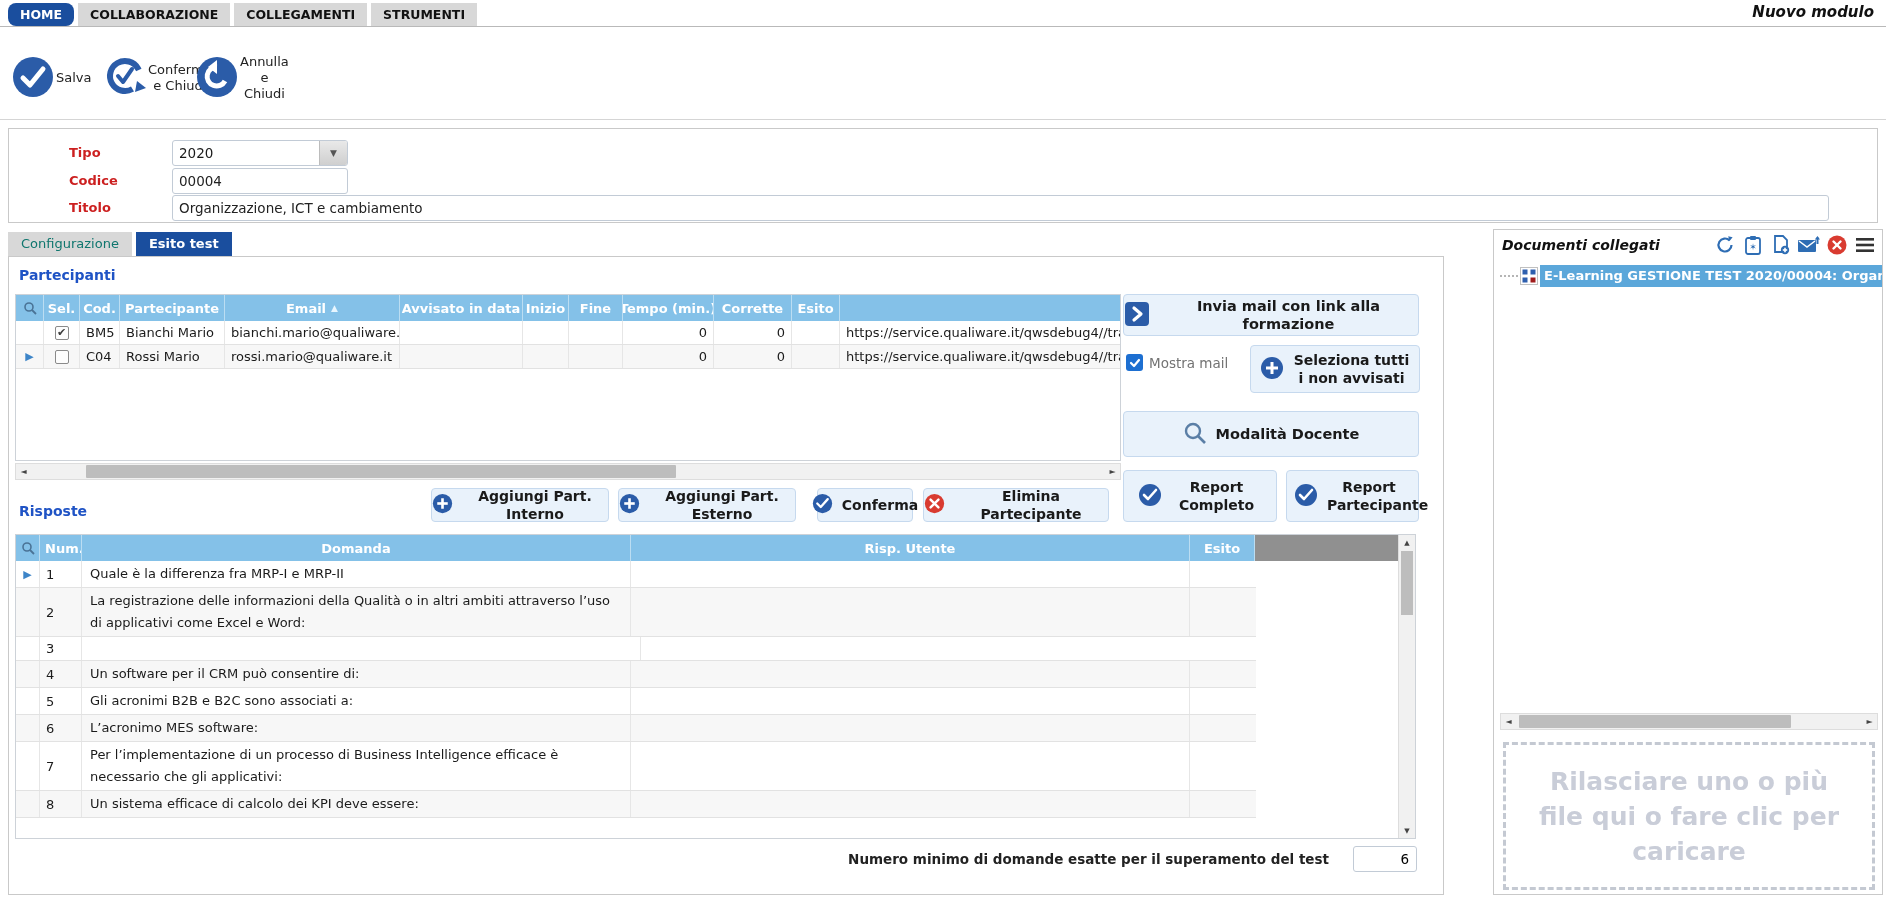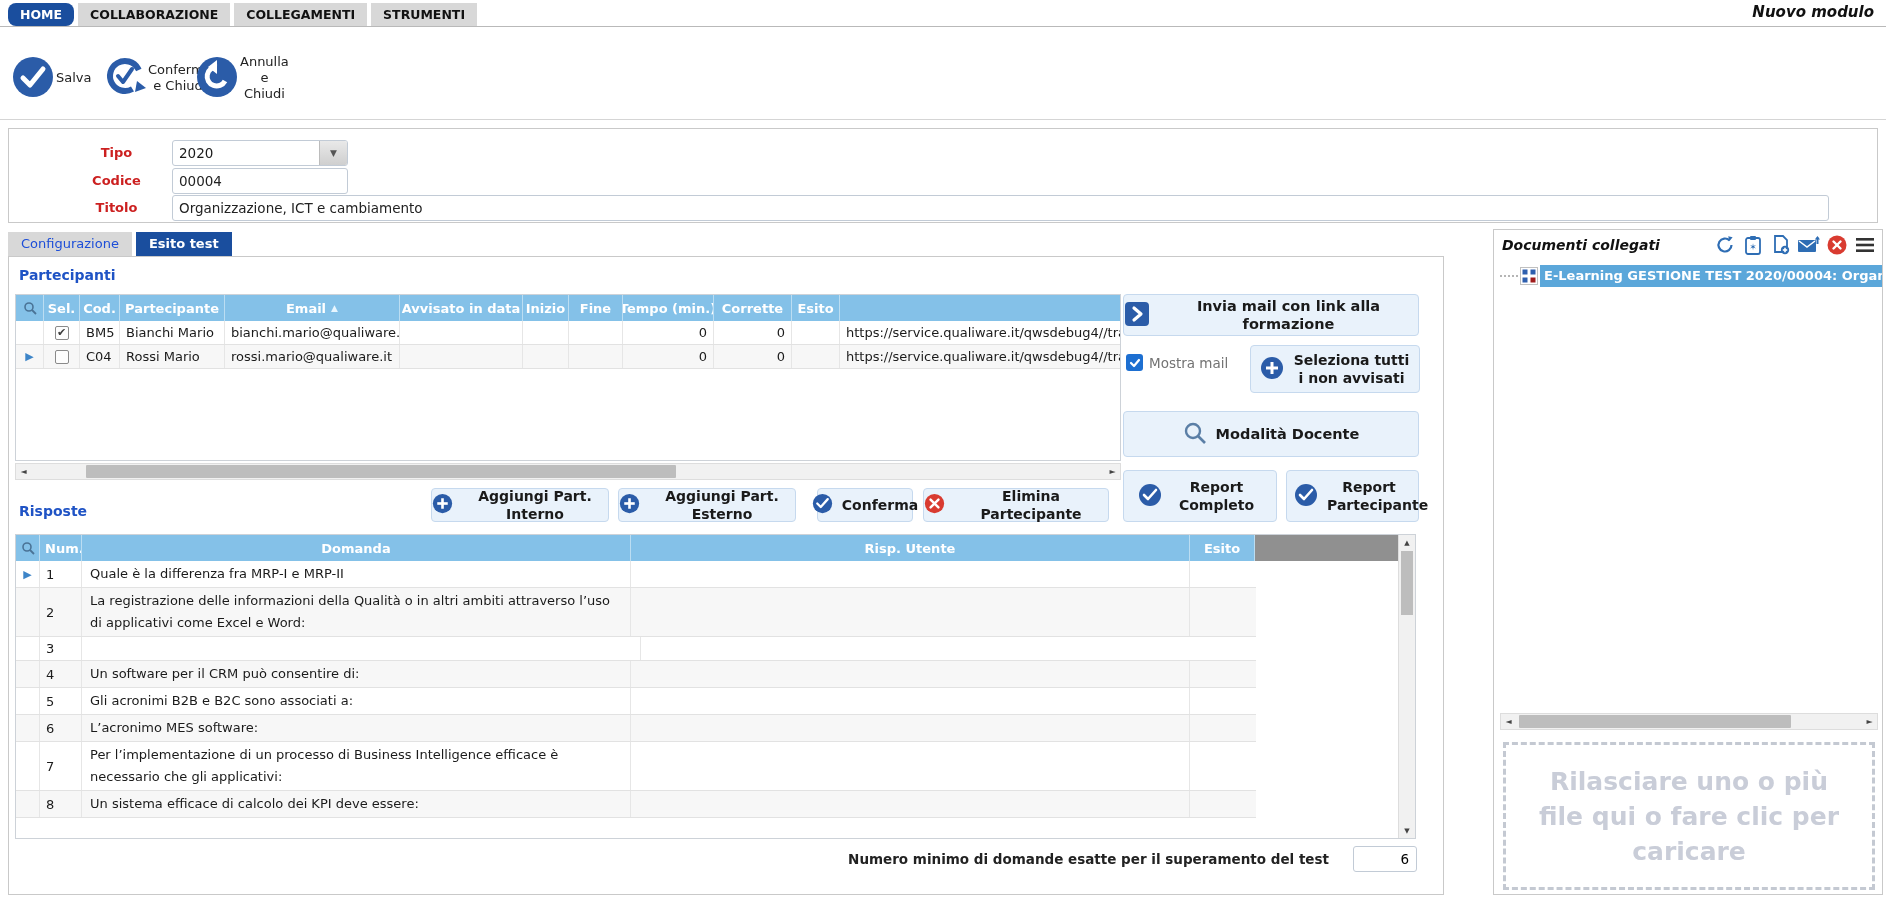--- a/index.html
+++ b/index.html
@@ -14,29 +14,29 @@
   .win-title { position:absolute; right:12px; top:3px; font-size:15px; font-weight:bold; font-style:italic; color:#111; }
 
   
   .toolbar { position:absolute; left:0; top:28px; width:1886px; height:92px; border-bottom:1px solid #d5d5d5; display:flex; padding:4px 0 0 10px; }
   .tool-btn { width:92px; display:flex; flex-direction:row; align-items:center; cursor:pointer; padding-top:2px; }
   .tool-btn .ticon { width:46px; height:46px; }
   .tool-btn .tlabel { margin-top:3px; font-size:13px; text-align:center; line-height:16px; color:#222; }
 
   
   .formbox { position:absolute; left:8px; top:128px; width:1870px; height:95px; border:1px solid #c9c9c9; background:#fff; }
-  .flabel { position:absolute; width:95px; text-align:center; font-size:13px; font-weight:bold; color:#cc2020; }
+  .flabel { position:absolute; width:95px; text-align:left; font-size:13px; font-weight:bold; color:#cc2020; }
   .finput { position:absolute; height:26px; border:1px solid #c2cbd6; border-radius:3px; font-family:inherit; font-size:13.5px; padding:0 6px; color:#222; background:#fff; }
   .fselect { position:absolute; height:26px; border:1px solid #c2cbd6; border-radius:3px; background:#fff; display:flex; align-items:center; cursor:pointer; }
   .fselect .sel-text { flex:1; padding-left:6px; font-size:13.5px; }
   .fselect .sel-btn { width:28px; height:24px; background:linear-gradient(#e9e9e9,#cfcfcf); border-left:1px solid #bcbcbc; border-radius:0 2px 2px 0; display:flex; align-items:center; justify-content:center; font-size:9px; color:#555; }
 
   
   .ctabs { position:absolute; left:8px; top:232px; display:flex; }
-  .ctab { height:24px; line-height:24px; padding:0 13px; font-size:13px; background:#d8d8d8; color:#1d4ed8; margin-right:4px; cursor:pointer; }
+  .ctab { height:24px; line-height:24px; padding:0 13px; font-size:13px; background:#d8d8d8; color:#0f766e; margin-right:4px; cursor:pointer; }
   .ctab.active { background:#1a4e9e; color:#fff; font-weight:bold; }
 
   
   .leftbox { position:absolute; left:8px; top:256px; width:1436px; height:639px; border:1px solid #c9c9c9; background:#fff; }
   .section-title { position:absolute; font-size:14px; font-weight:bold; color:#1f53c5; }
 
   
   .grid { position:absolute; border:1px solid #cdd2d8; background:#fff; overflow:hidden; }
   .ghead { display:flex; height:26px; background:#84c1e8; color:#fff; font-weight:bold; font-size:13px; }
   .hcell { display:flex; align-items:center; justify-content:center; border-right:1px solid rgba(255,255,255,.45); overflow:hidden; white-space:nowrap; }

